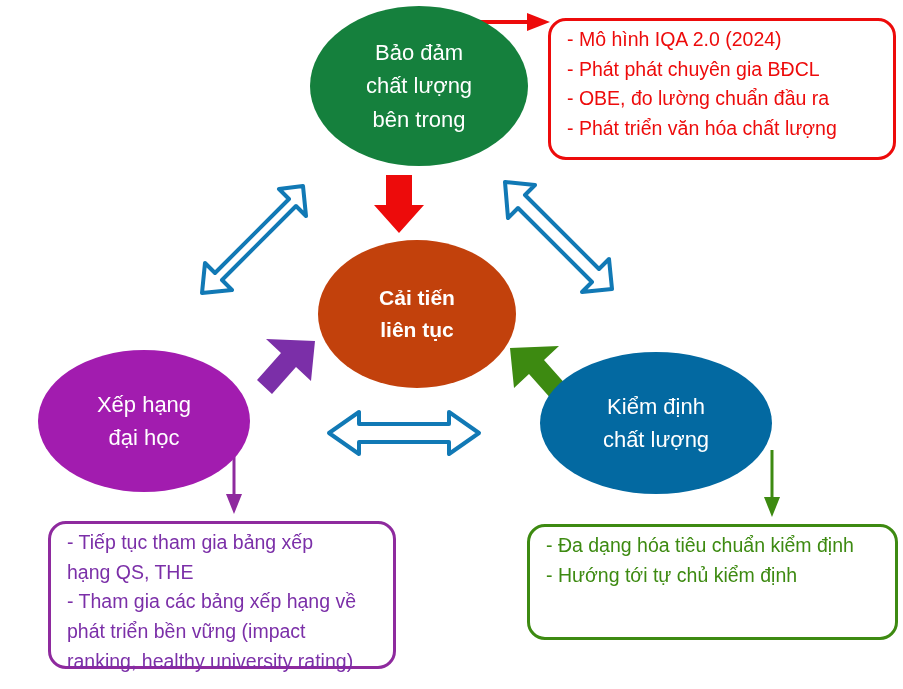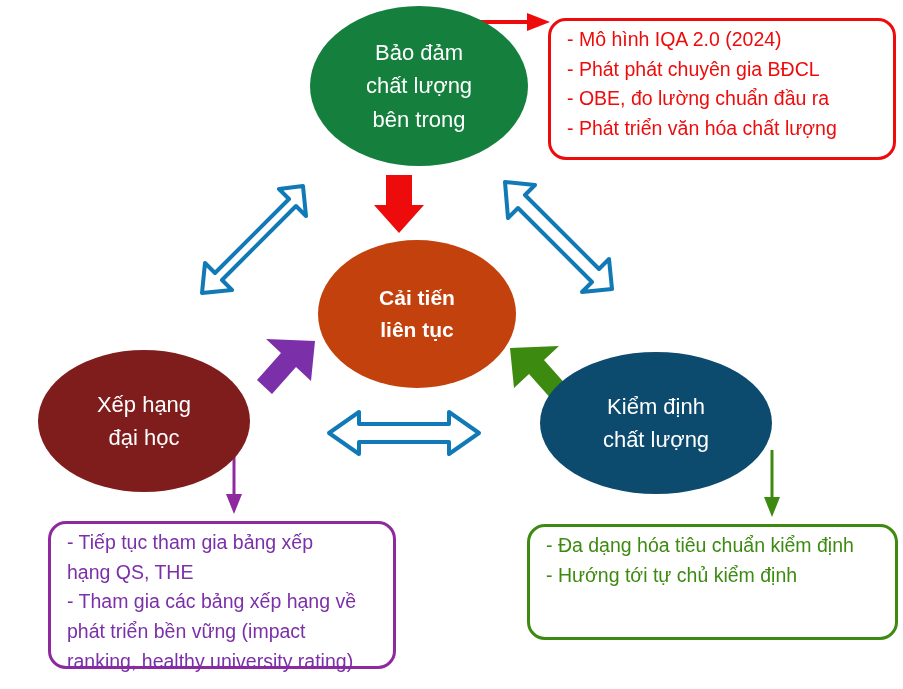--- a/index.html
+++ b/index.html
@@ -10,22 +10,22 @@
 
   .ellipse{position:absolute;display:flex;flex-direction:column;
            align-items:center;justify-content:center;
            border-radius:50%;color:#ffffff;text-align:center;
            font-size:22px;line-height:1.52;font-weight:400;}
   .ellipse .ln{display:block;white-space:nowrap;}
 
   #ell-red{left:310px;top:6px;width:218px;height:160px;background:#15803d;}
   #ell-blue{left:318px;top:240px;width:198px;height:148px;background:#c2410c;
             font-size:21px;font-weight:700;}
-  #ell-purple{left:38px;top:350px;width:212px;height:142px;background:#7f1d1d;}
-  #ell-green{left:540px;top:352px;width:232px;height:142px;background:#0c4a6e;}
+  #ell-purple{left:38px;top:350px;width:212px;height:142px;background:#a21caf;}
+  #ell-green{left:540px;top:352px;width:232px;height:142px;background:#0369a1;}
 
   .note{position:absolute;box-sizing:border-box;border-radius:18px;
         border:3px solid #000;background:#ffffff;
         font-size:19.5px;line-height:1.52;padding:4px 14px 12px 16px;}
   .note .ln{display:block;}
   #note-red{left:548px;top:18px;width:348px;height:142px;
             border-color:#ED0B0B;color:#ED0B0B;}
   #note-purple{left:28px;top:521px;width:348px;height:148px;
             border-color:#8E2A9E;color:#7B2FA8;margin-left:20px;}
   #note-green{left:527px;top:524px;width:371px;height:116px;

